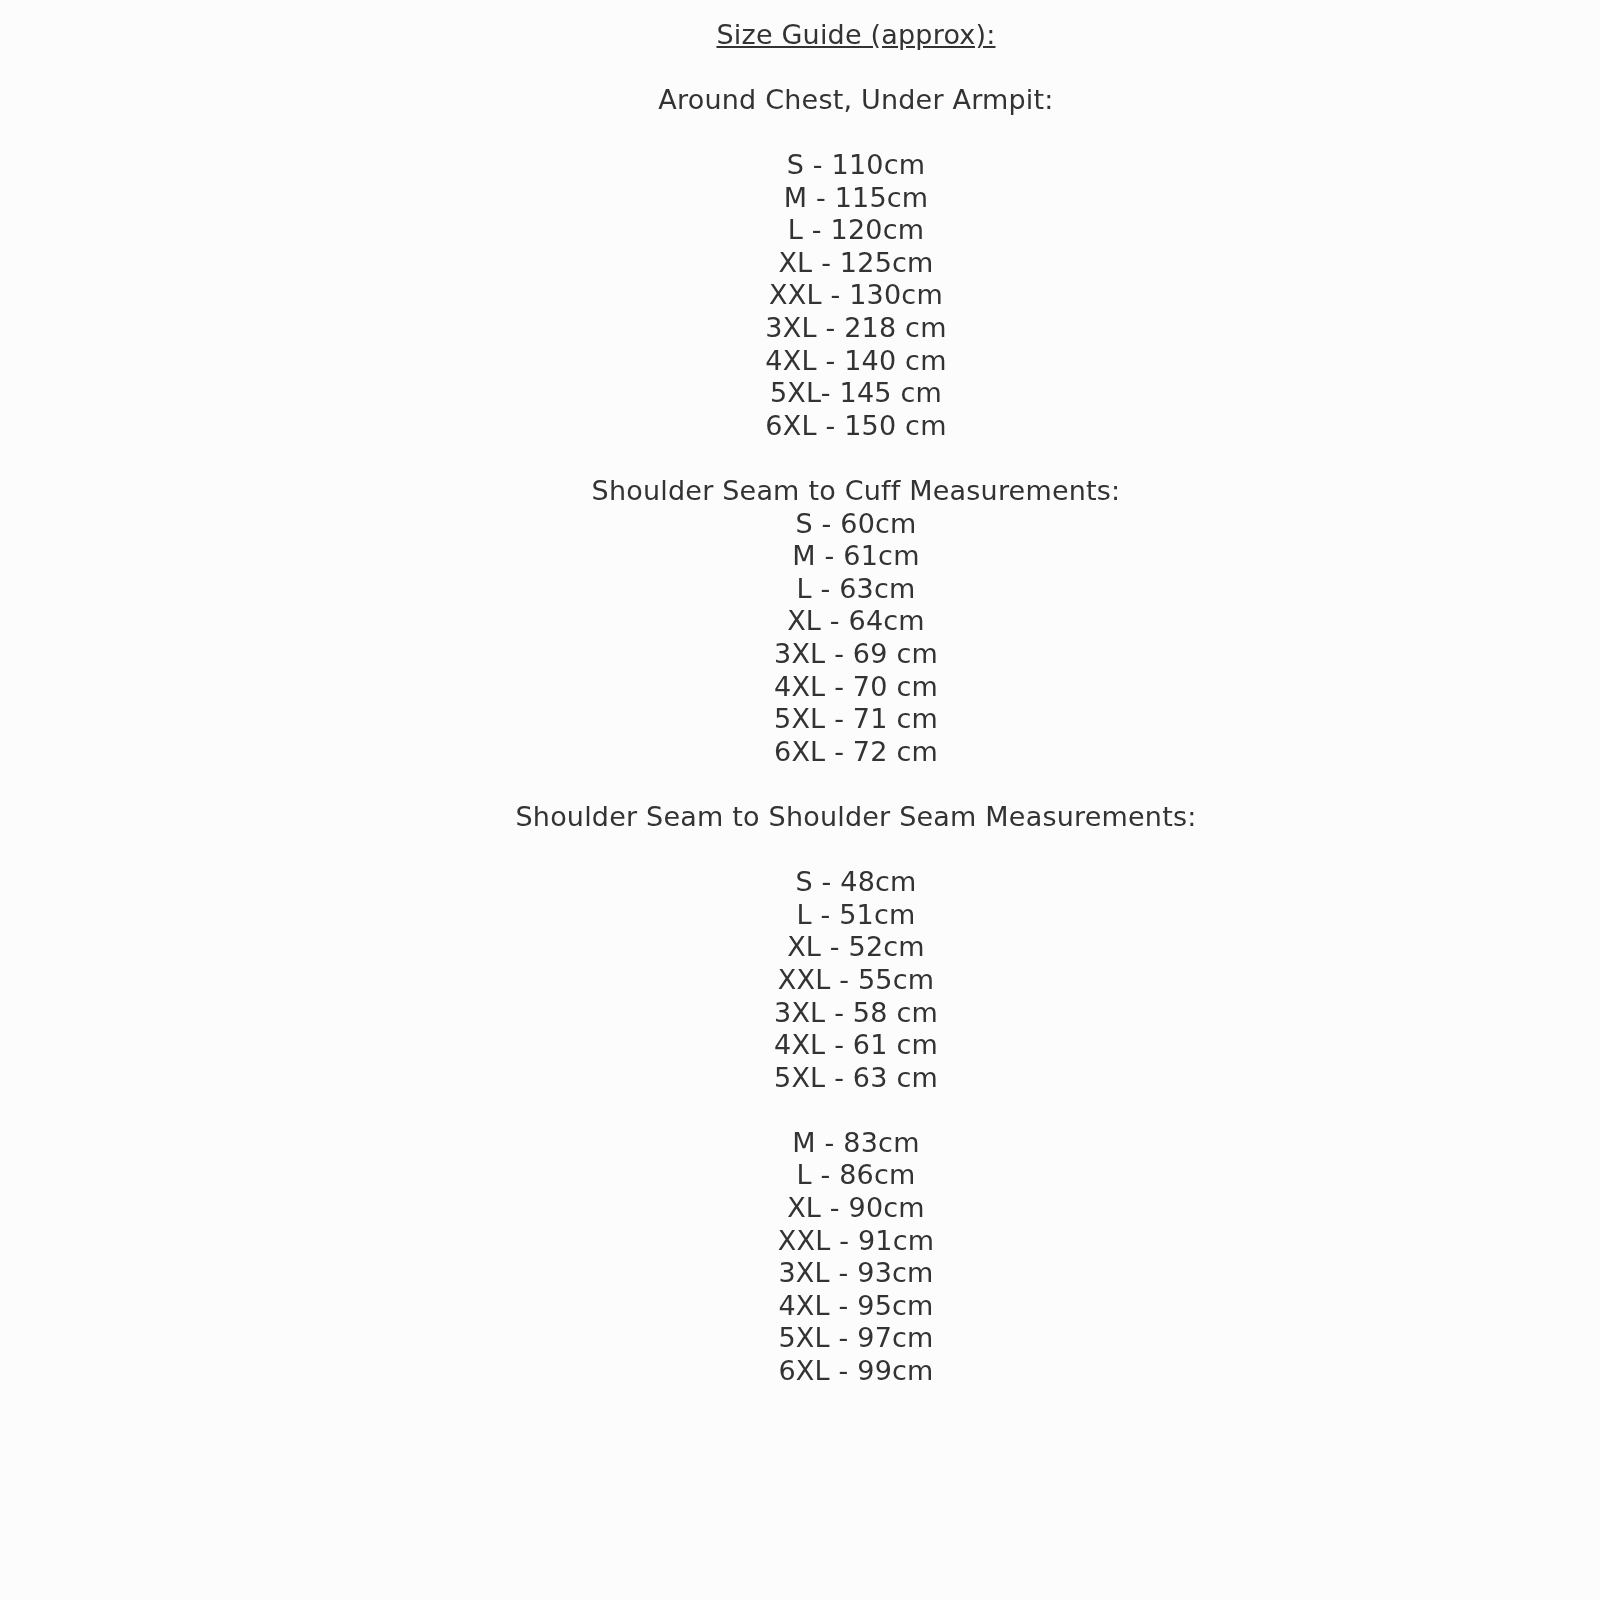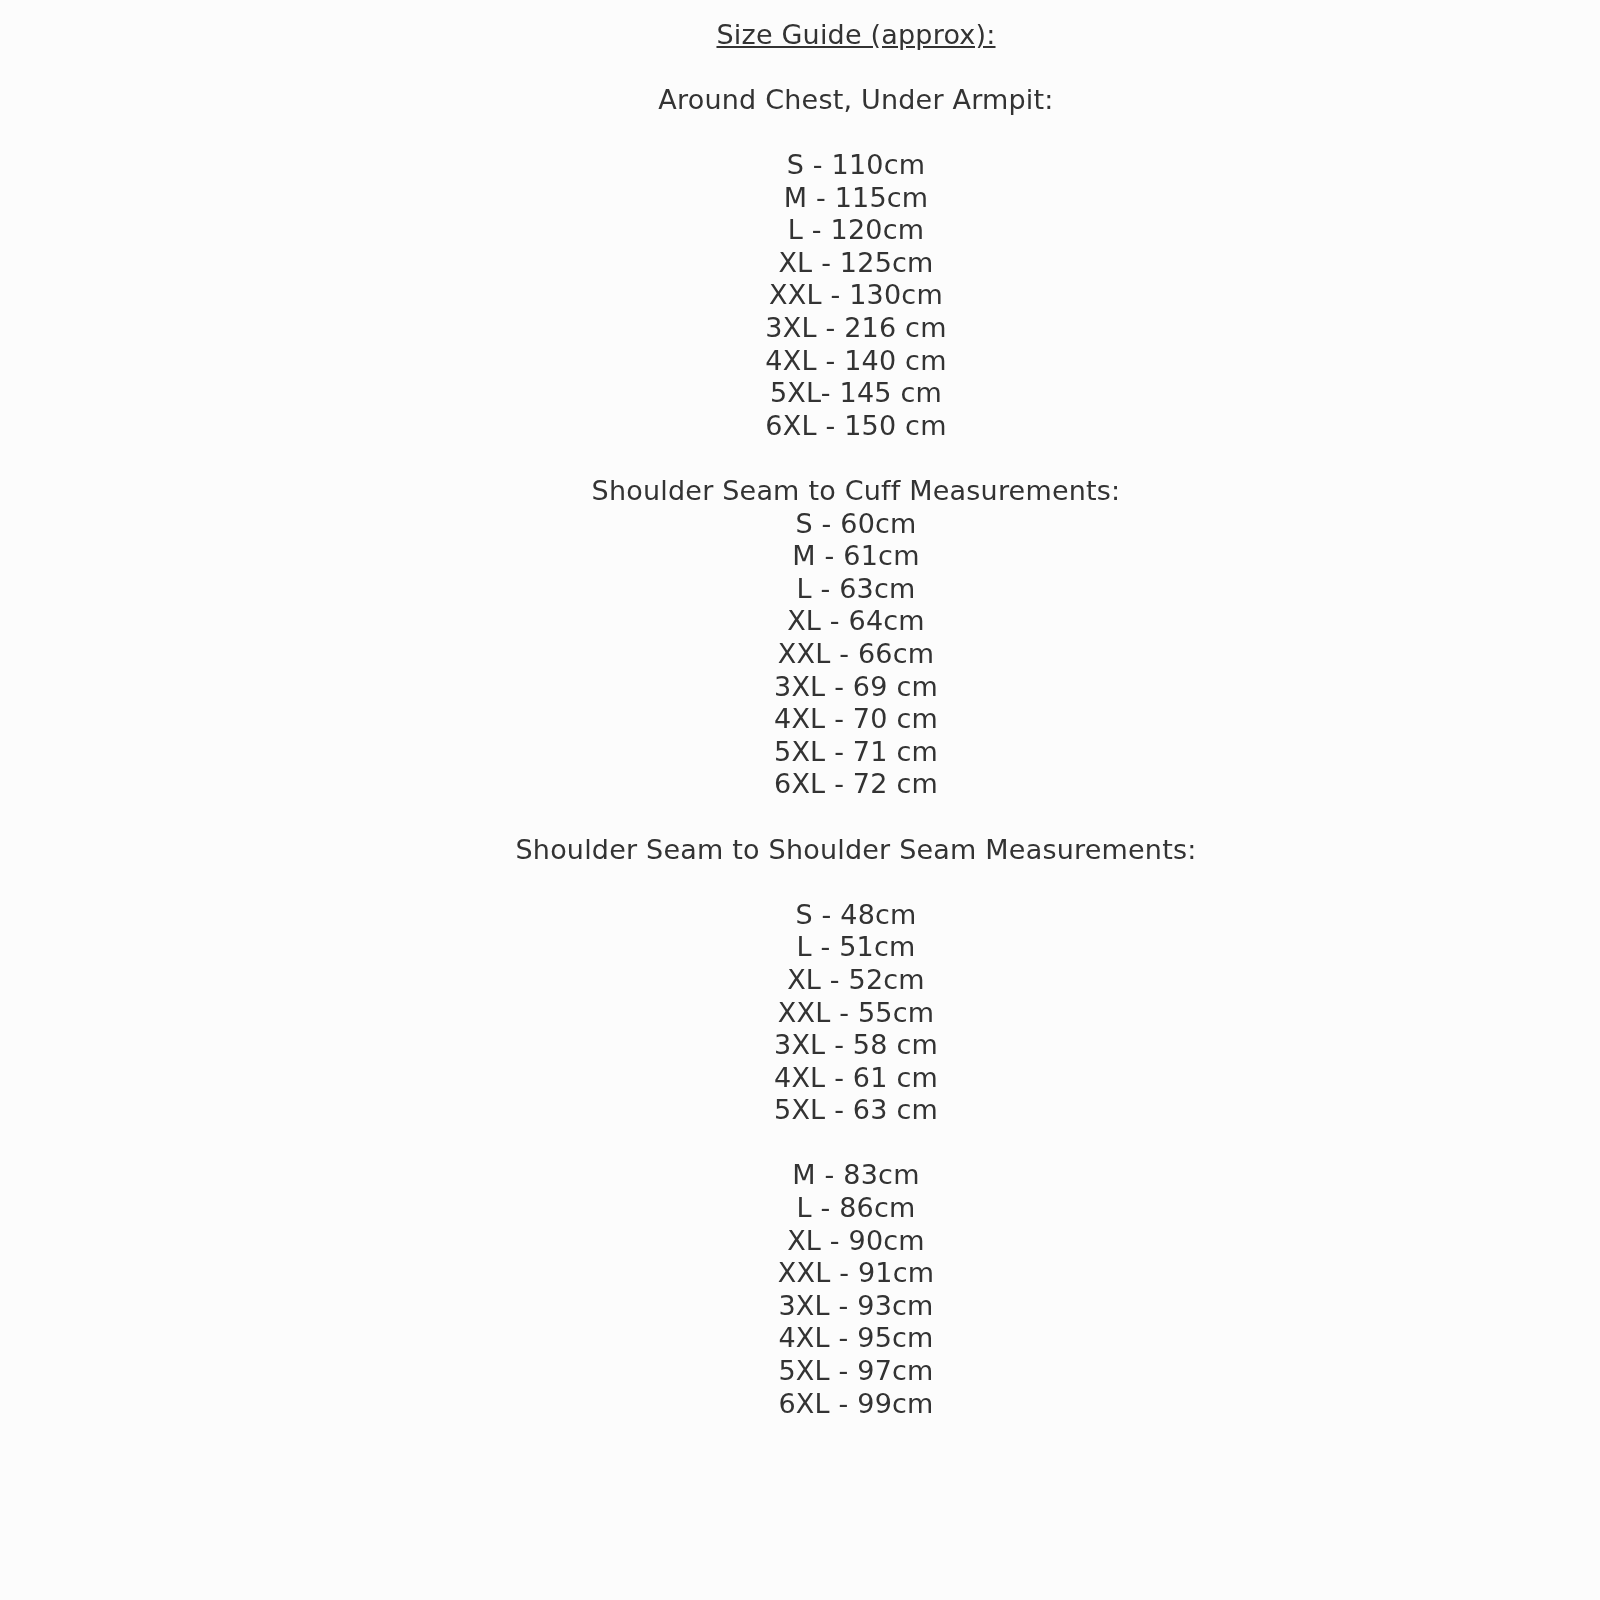--- a/index.html
+++ b/index.html
@@ -40,32 +40,31 @@
   <div class="line doc-title">Size Guide (approx):</div>
   <div class="line"></div>
 
   <div class="line">Around Chest, Under Armpit:</div>
   <div class="line"></div>
   <div class="line">S - 110cm</div>
   <div class="line">M - 115cm</div>
   <div class="line">L - 120cm</div>
   <div class="line">XL - 125cm</div>
   <div class="line">XXL - 130cm</div>
-  <div class="line">3XL - 216 cm</div>
+  <div class="line">3XL - 218 cm</div>
   <div class="line">4XL - 140 cm</div>
   <div class="line">5XL- 145 cm</div>
   <div class="line">6XL - 150 cm</div>
   <div class="line"></div>
 
   <div class="line">Shoulder Seam to Cuff Measurements:</div>
   <div class="line">S - 60cm</div>
   <div class="line">M - 61cm</div>
   <div class="line">L - 63cm</div>
   <div class="line">XL - 64cm</div>
-  <div class="line">XXL - 66cm</div>
   <div class="line">3XL - 69 cm</div>
   <div class="line">4XL - 70 cm</div>
   <div class="line">5XL - 71 cm</div>
   <div class="line">6XL - 72 cm</div>
   <div class="line"></div>
 
   <div class="line">Shoulder Seam to Shoulder Seam Measurements:</div>
   <div class="line"></div>
   <div class="line">S - 48cm</div>
   <div class="line">L - 51cm</div>

